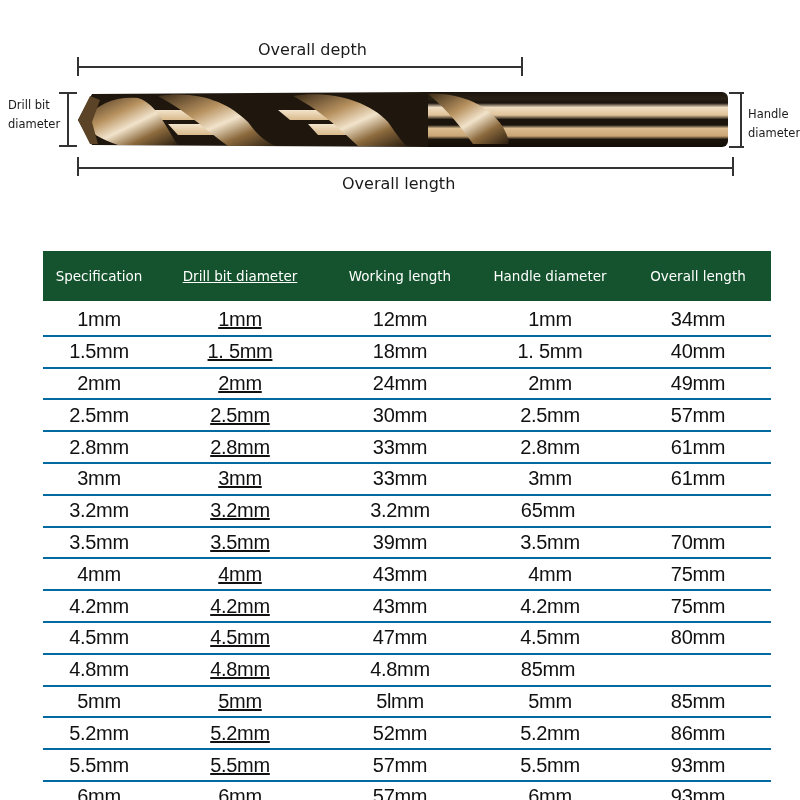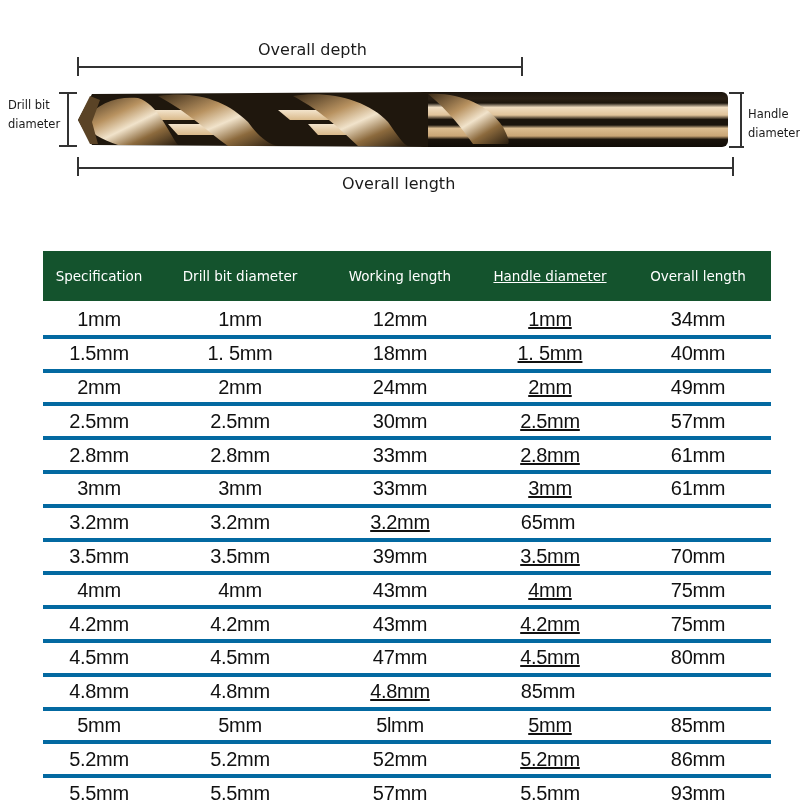--- a/index.html
+++ b/index.html
@@ -12,27 +12,27 @@
   .lbl-drillbit { left:8px; top:96px; font-size:11.5px; line-height:19px; }
   .lbl-handle { left:748px; top:105px; font-size:11.5px; line-height:19px; }
 
   .line { position:absolute; background:#333; }
 
   .bit { position:absolute; left:78px; top:92px; width:652px; height:55px; }
 
   .table { position:absolute; left:43px; top:251px; width:728px; }
   .thead { display:flex; height:50px; background:#14532d; color:#fff; align-items:center; }
   .th { font-family:"DejaVu Sans", sans-serif; font-size:13.5px; text-align:center; }
-  .row { display:flex; height:29.8px; align-items:center; border-bottom:4px solid #0369a1; }
+  .row { display:flex; height:29.8px; align-items:center; border-bottom:2px solid #0369a1; }
   .row:last-child { border-bottom:none; }
   .td { font-size:20px; text-align:center; color:#111; letter-spacing:-0.3px; }
   .c0 { width:112px; }
-  .c1 { width:170px; }
+  .c1 { width:170px;text-decoration:underline; }
   .c2 { width:150px; }
-  .c3 { width:150px;text-decoration:underline; }
+  .c3 { width:150px; }
   .c4 { width:146px; }
   .tbody { padding-top:4px; }
 </style>
 </head>
 <body>
 
 <div class="diagram">
 
   <div class="line" style="left:77px; top:66px; width:445px; height:1.5px;"></div>
   <div class="line" style="left:77px; top:57px; width:1.5px; height:19px;"></div>

